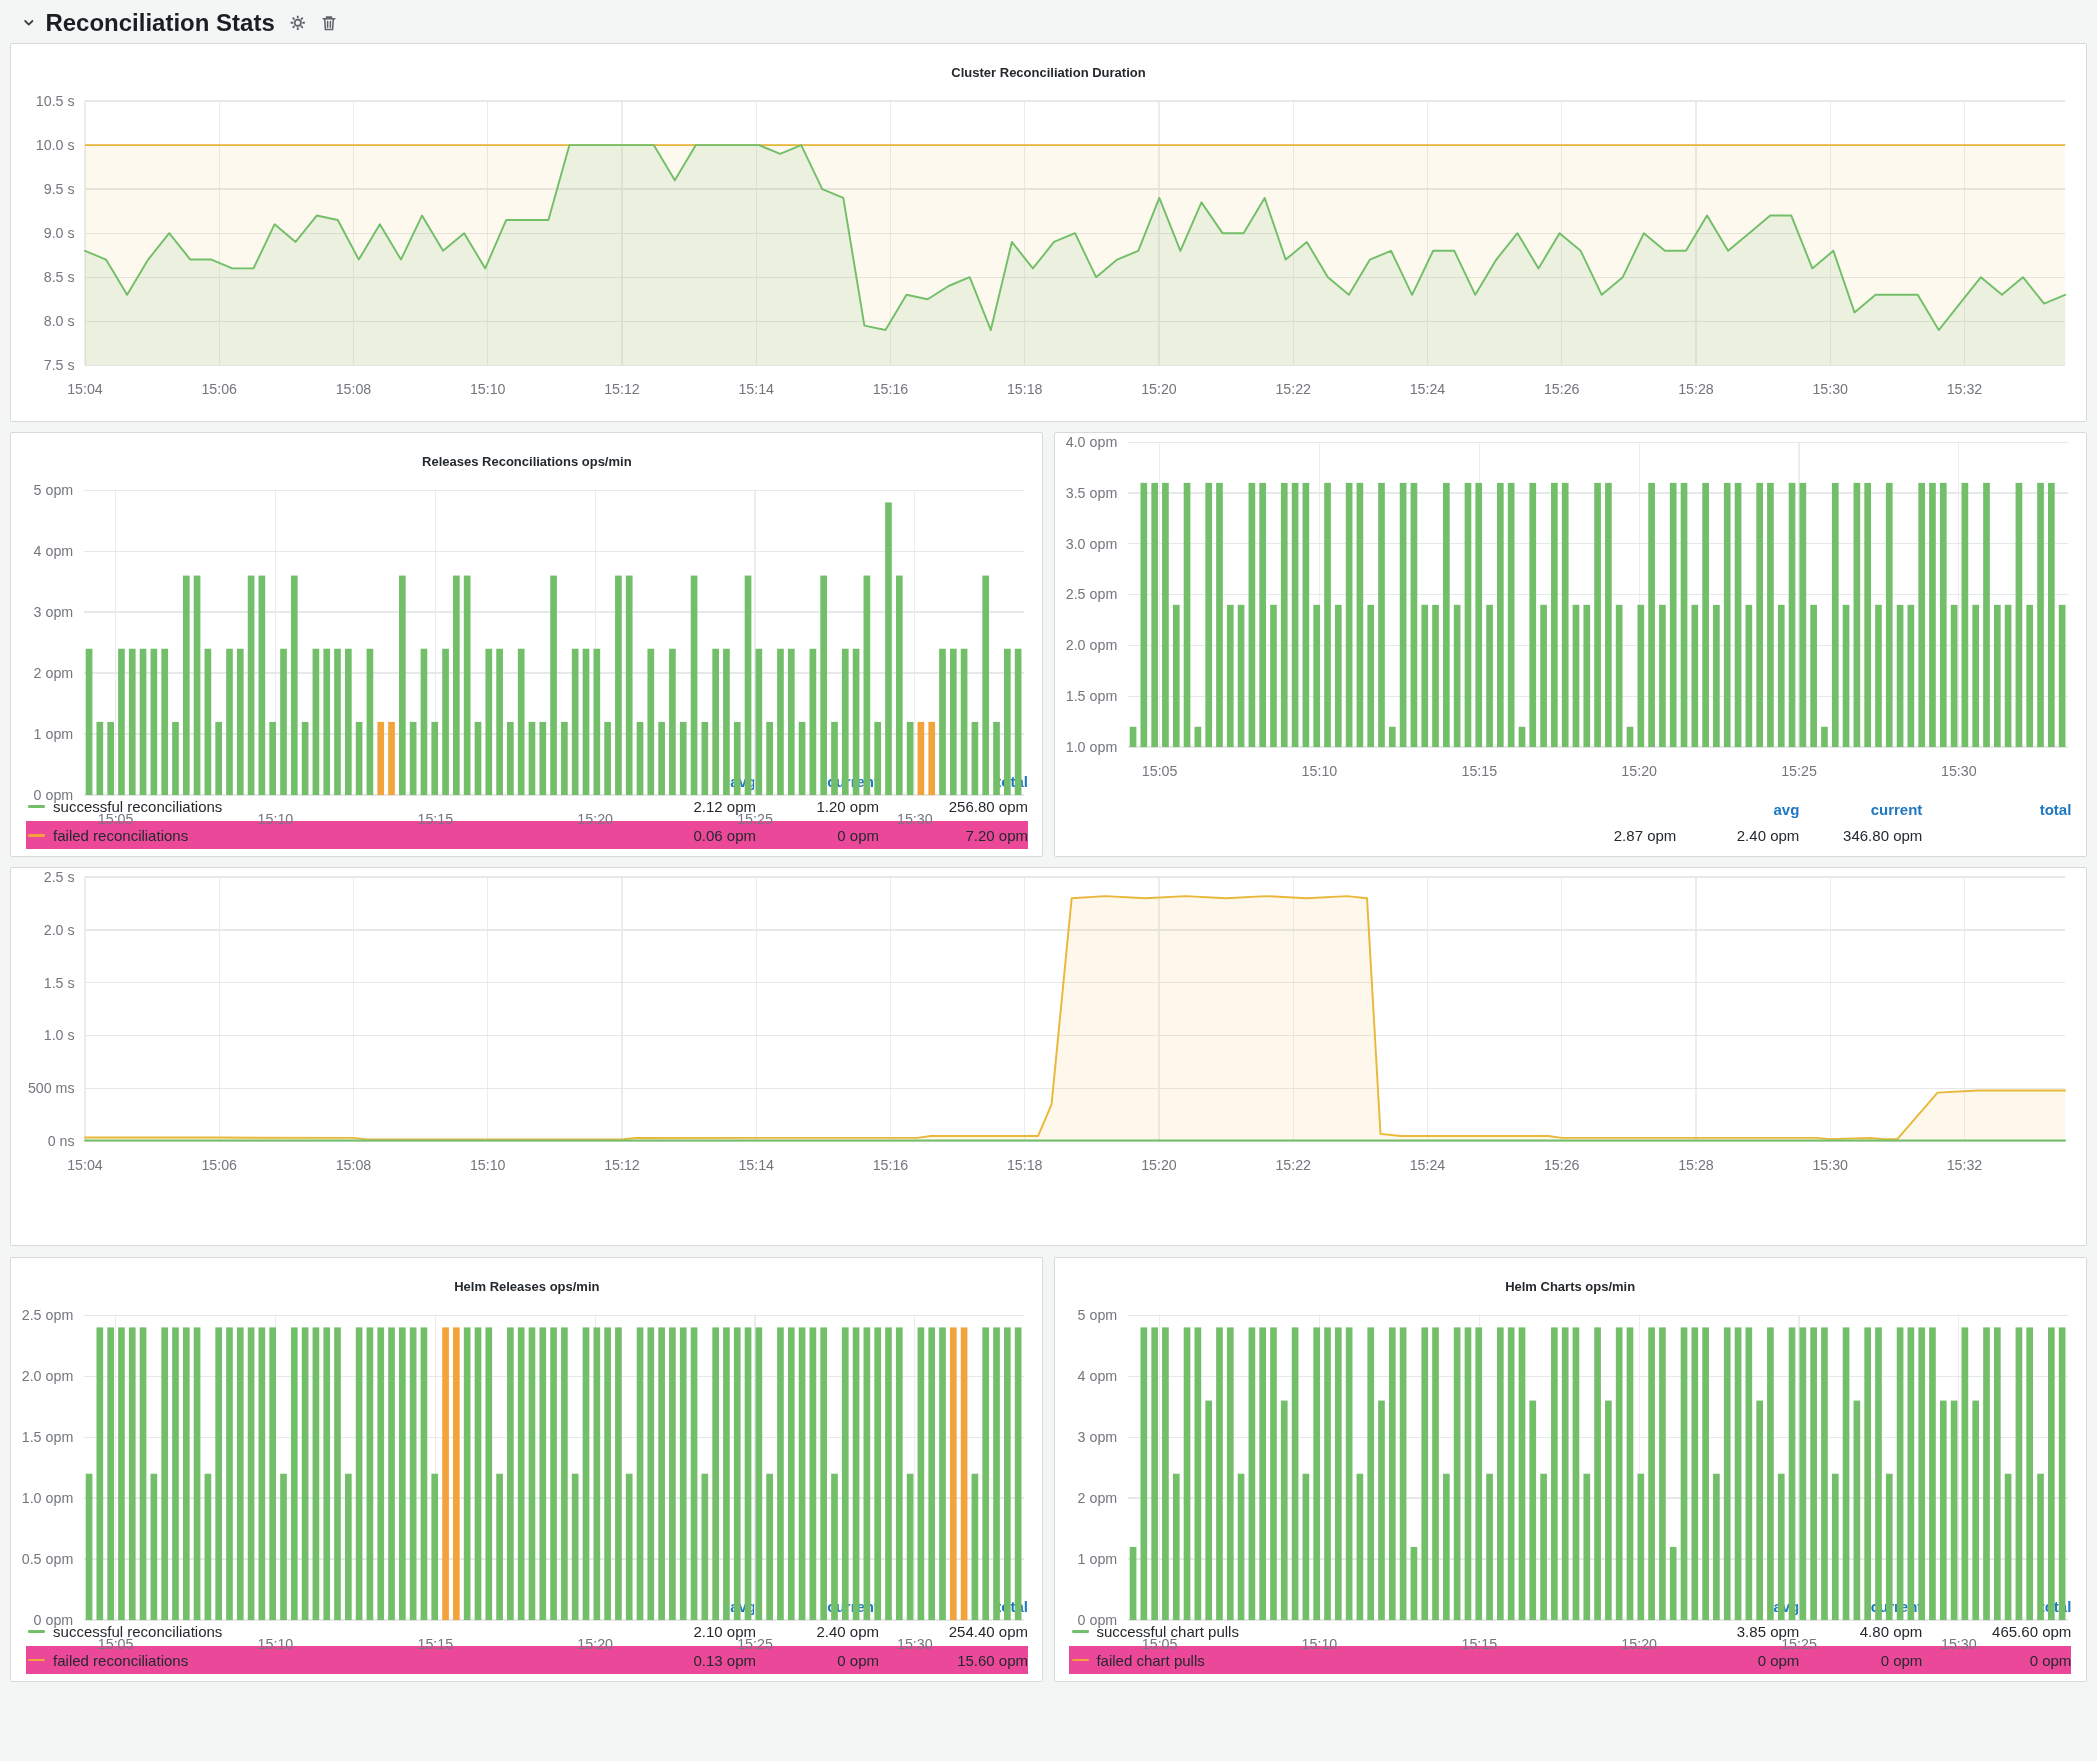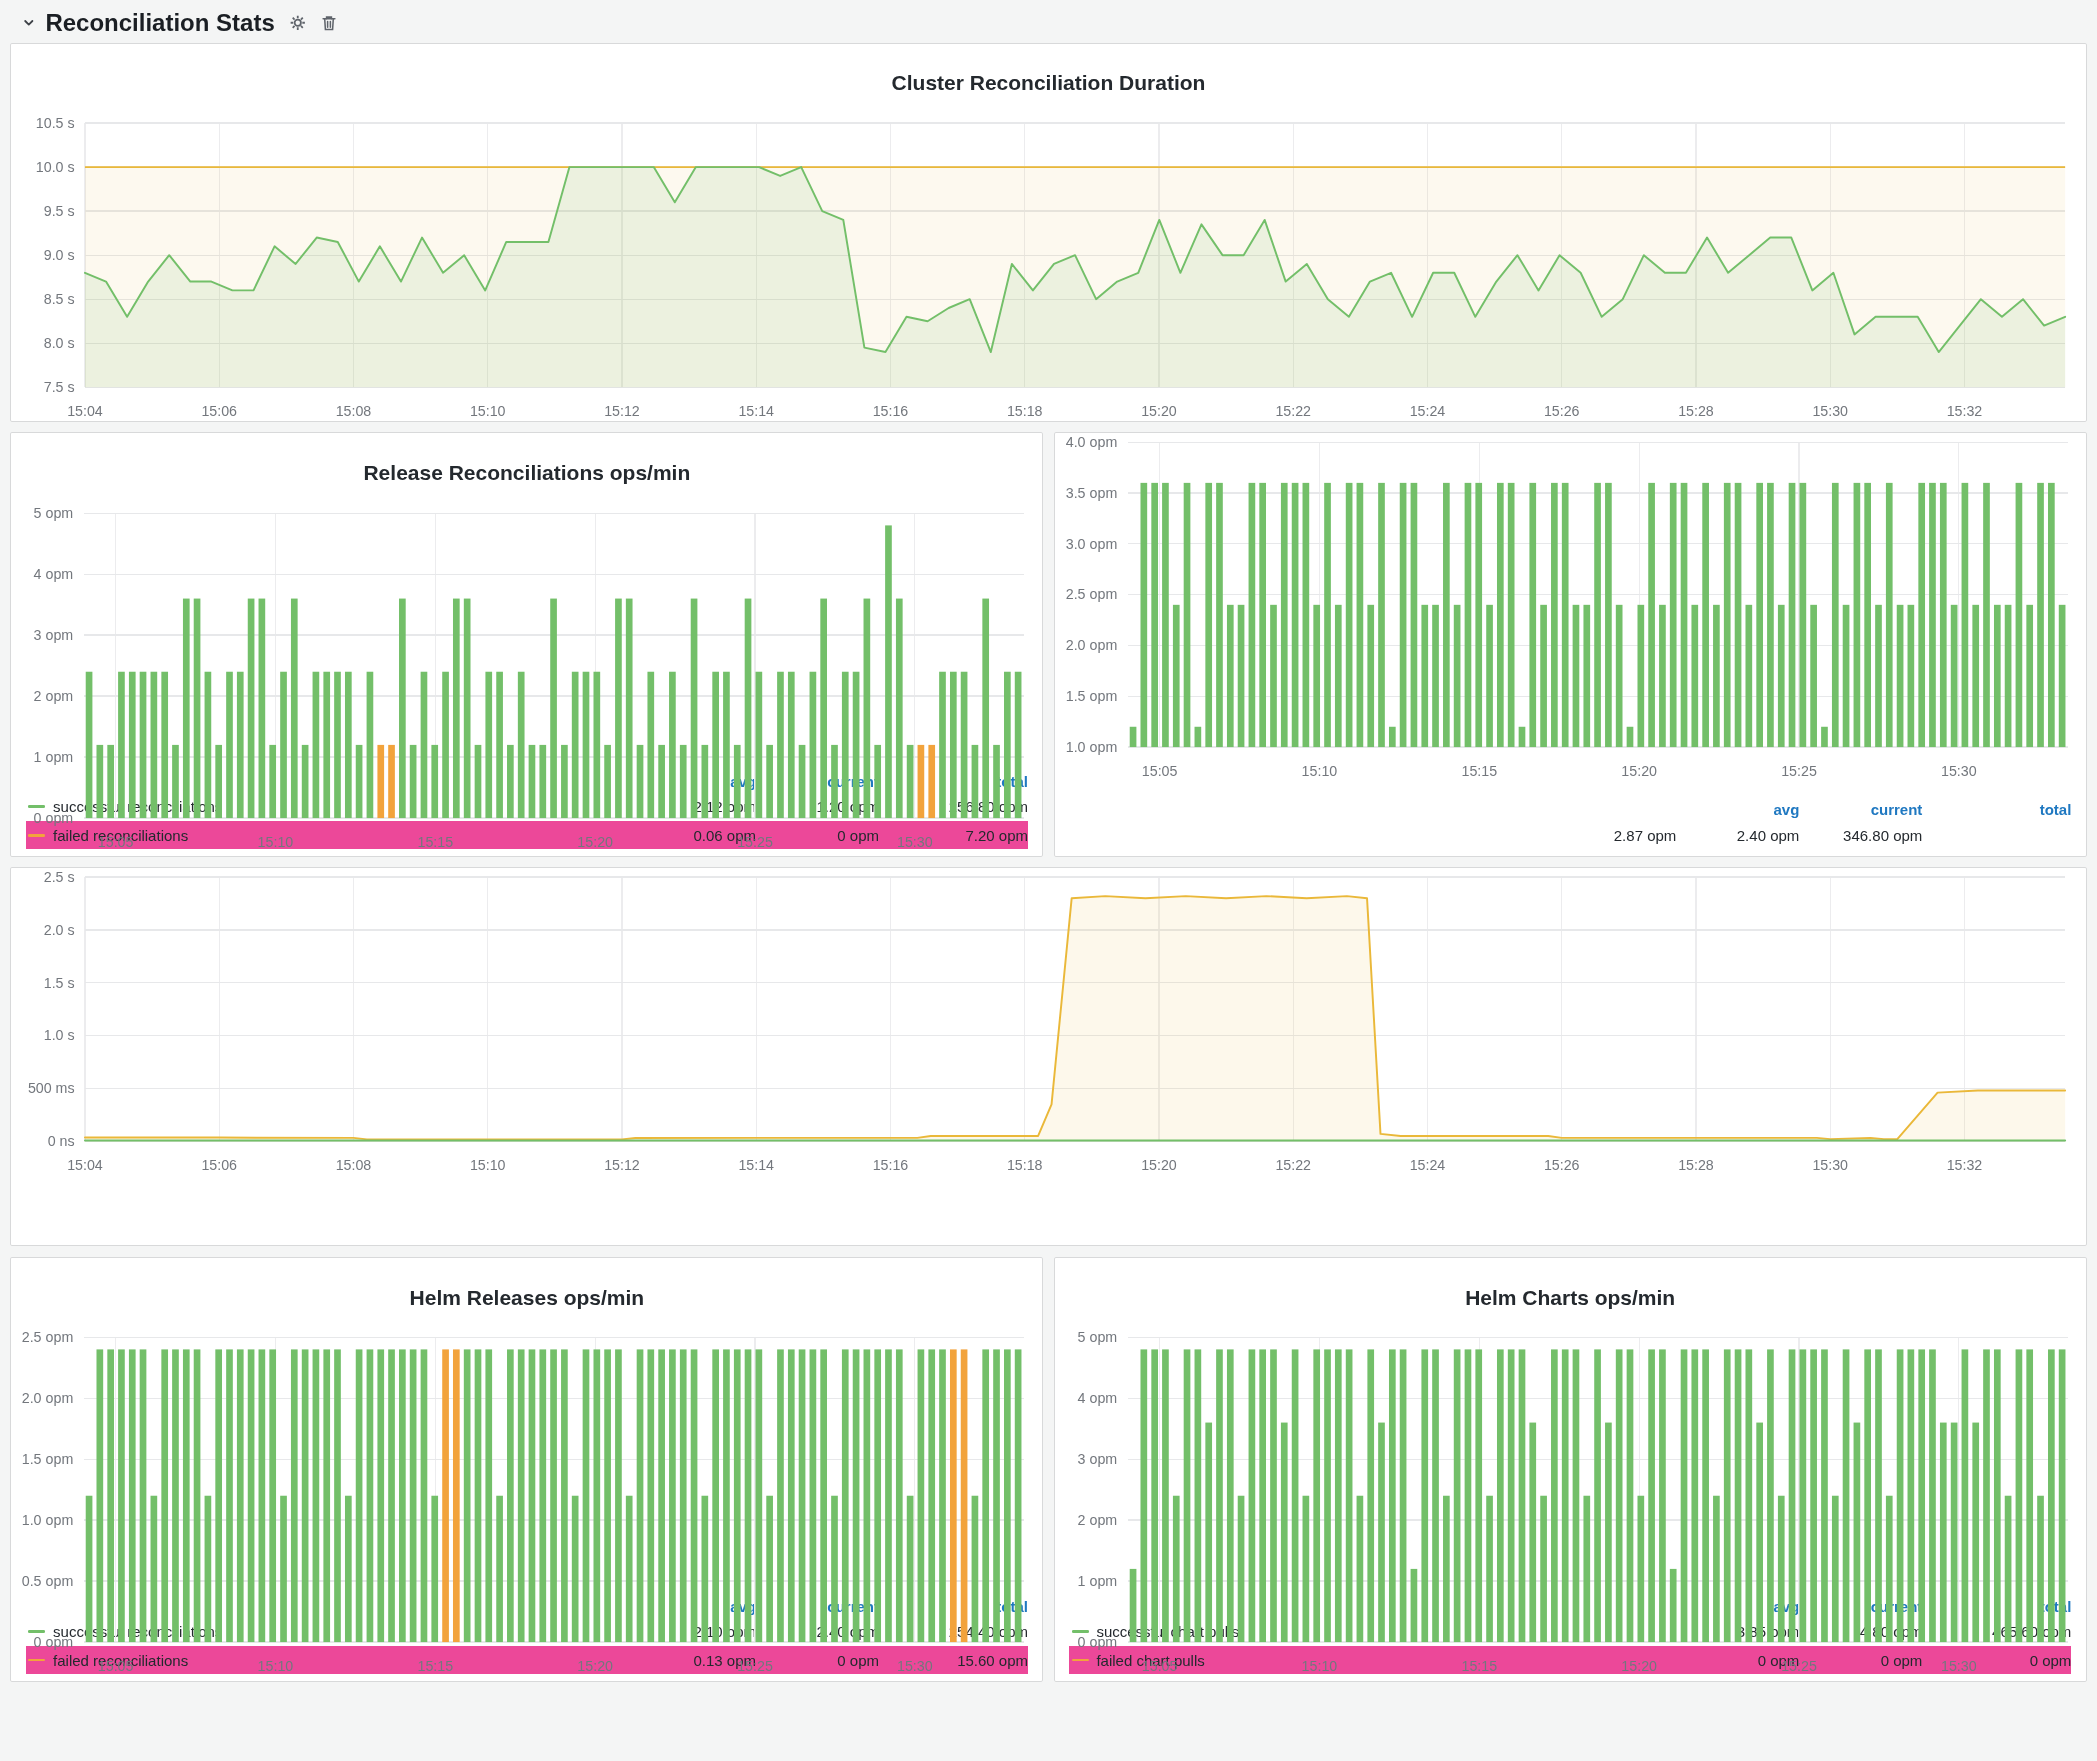--- a/index.html
+++ b/index.html
@@ -11,21 +11,21 @@
   }
   .wrap{padding:2.6px 10.4px 10.4px}
   .section-header{display:flex;align-items:center;gap:9px;height:40px;padding-left:6.5px}
   .section-title{font-size:24px;font-weight:700;color:#1b1f24}
   .sec-icon{display:inline-flex;align-items:center;justify-content:center;cursor:pointer;margin-left:3.9px}
   .row{display:flex;gap:10.4px;margin-bottom:10.4px}
   .panel{background:#fff;border:0.6px solid #d8d9da;border-radius:1.9px;display:flex;flex-direction:column;min-width:0;flex:1}
   .panel.full{width:100%}
   .h-duration{height:379px}
   .h-bars{height:425px}
-  .panel-title{text-align:center;font-size:21px;font-weight:600;color:#24292e;padding:10.4px 0 1.3px;flex:none;cursor:pointer}
+  .panel-title{text-align:center;font-size:13px;font-weight:600;color:#24292e;padding:10.4px 0 1.3px;flex:none;cursor:pointer}
   .chart{flex:1 1 auto;min-height:0;position:relative}
   .chart svg{position:absolute;left:0;top:0}
   .legend{padding:0 14.3px 6.5px;font-size:15px;color:#24292e;flex:none}
   .legend-grid{display:grid;grid-template-columns:1fr 123px 123px 149px;align-items:center}
   .legend-head{color:#1f78c1;font-weight:700;text-align:right;padding:3.9px 0 2.6px}
   .legend-row{min-height:28.5px}
   .legend-row.alt{background:#ec4899}
   .legend-cell{text-align:right;padding:4.5px 0}
   .legend-name{display:flex;align-items:center;gap:7.8px;padding:4.5px 0 4.5px 2.6px}
   .dash{display:inline-block;width:17px;height:2.6px;border-radius:1.3px;flex:none}
@@ -115,21 +115,21 @@
             <line x1="112" x2="3170" y1="81.99999999999999" y2="81.99999999999999" stroke="#EAB839" stroke-width="3"></line>
             <polygon points="112.0,245.2 144.5,258.8 177.1,313.2 209.6,258.8 242.1,218.0 274.7,258.8 307.2,258.8 339.7,272.4 372.3,272.4 404.8,204.4 437.3,231.6 469.9,190.8 502.4,197.6 534.9,258.8 567.4,204.4 600.0,258.8 632.5,190.8 665.0,245.2 697.6,218.0 730.1,272.4 762.6,197.6 795.2,197.6 827.7,197.6 860.2,82.0 892.8,82.0 925.3,82.0 957.8,82.0 990.4,82.0 1022.9,136.4 1055.4,82.0 1088.0,82.0 1120.5,82.0 1153.0,82.0 1185.6,95.6 1218.1,82.0 1250.6,150.0 1283.1,163.6 1315.7,360.8 1348.2,367.6 1380.7,313.2 1413.3,320.0 1445.8,299.6 1478.3,286.0 1510.9,367.6 1543.4,231.6 1575.9,272.4 1608.5,231.6 1641.0,218.0 1673.5,286.0 1706.1,258.8 1738.6,245.2 1771.1,163.6 1803.7,245.2 1836.2,170.4 1868.7,218.0 1901.3,218.0 1933.8,163.6 1966.3,258.8 1998.9,231.6 2031.4,286.0 2063.9,313.2 2096.4,258.8 2129.0,245.2 2161.5,313.2 2194.0,245.2 2226.6,245.2 2259.1,313.2 2291.6,258.8 2324.2,218.0 2356.7,272.4 2389.2,218.0 2421.8,245.2 2454.3,313.2 2486.8,286.0 2519.4,218.0 2551.9,245.2 2584.4,245.2 2617.0,190.8 2649.5,245.2 2682.0,218.0 2714.6,190.8 2747.1,190.8 2779.6,272.4 2812.1,245.2 2844.7,340.4 2877.2,313.2 2909.7,313.2 2942.3,313.2 2974.8,367.6 3007.3,326.8 3039.9,286.0 3072.4,313.2 3104.9,286.0 3137.5,326.8 3170.0,313.2 3170.0,422 112.0,422" fill="rgba(115,191,105,0.12)"></polygon>
             <polyline points="112.0,245.2 144.5,258.8 177.1,313.2 209.6,258.8 242.1,218.0 274.7,258.8 307.2,258.8 339.7,272.4 372.3,272.4 404.8,204.4 437.3,231.6 469.9,190.8 502.4,197.6 534.9,258.8 567.4,204.4 600.0,258.8 632.5,190.8 665.0,245.2 697.6,218.0 730.1,272.4 762.6,197.6 795.2,197.6 827.7,197.6 860.2,82.0 892.8,82.0 925.3,82.0 957.8,82.0 990.4,82.0 1022.9,136.4 1055.4,82.0 1088.0,82.0 1120.5,82.0 1153.0,82.0 1185.6,95.6 1218.1,82.0 1250.6,150.0 1283.1,163.6 1315.7,360.8 1348.2,367.6 1380.7,313.2 1413.3,320.0 1445.8,299.6 1478.3,286.0 1510.9,367.6 1543.4,231.6 1575.9,272.4 1608.5,231.6 1641.0,218.0 1673.5,286.0 1706.1,258.8 1738.6,245.2 1771.1,163.6 1803.7,245.2 1836.2,170.4 1868.7,218.0 1901.3,218.0 1933.8,163.6 1966.3,258.8 1998.9,231.6 2031.4,286.0 2063.9,313.2 2096.4,258.8 2129.0,245.2 2161.5,313.2 2194.0,245.2 2226.6,245.2 2259.1,313.2 2291.6,258.8 2324.2,218.0 2356.7,272.4 2389.2,218.0 2421.8,245.2 2454.3,313.2 2486.8,286.0 2519.4,218.0 2551.9,245.2 2584.4,245.2 2617.0,190.8 2649.5,245.2 2682.0,218.0 2714.6,190.8 2747.1,190.8 2779.6,272.4 2812.1,245.2 2844.7,340.4 2877.2,313.2 2909.7,313.2 2942.3,313.2 2974.8,367.6 3007.3,326.8 3039.9,286.0 3072.4,313.2 3104.9,286.0 3137.5,326.8 3170.0,313.2" fill="none" stroke="#73BF69" stroke-width="3" stroke-linejoin="round" stroke-linecap="round"></polyline>
           </svg>
         </div>
     </section>
   </div>
 
   <div class="row">
     <section class="panel h-bars">
-      <h2 class="panel-title">Release Reconciliations ops/min</h2>
+      <h2 class="panel-title">Releases Reconciliations ops/min</h2>
       <div class="chart">
           <svg width="1032" height="357" viewBox="0 0 1591 550">
             <line x1="161.28571428571428" x2="161.28571428571428" y1="14" y2="484" stroke="#ececee" stroke-width="2" shape-rendering="crispEdges"></line>
             <text x="161.28571428571428" y="528" text-anchor="middle" font-size="22" fill="#73777d">15:05</text>
             <line x1="407.7142857142857" x2="407.7142857142857" y1="14" y2="484" stroke="#ececee" stroke-width="2" shape-rendering="crispEdges"></line>
             <text x="407.7142857142857" y="528" text-anchor="middle" font-size="22" fill="#73777d">15:10</text>
             <line x1="654.1428571428572" x2="654.1428571428572" y1="14" y2="484" stroke="#ececee" stroke-width="2" shape-rendering="crispEdges"></line>
             <text x="654.1428571428572" y="528" text-anchor="middle" font-size="22" fill="#73777d">15:15</text>
             <line x1="900.5714285714287" x2="900.5714285714287" y1="14" y2="484" stroke="#ececee" stroke-width="2" shape-rendering="crispEdges"></line>
             <text x="900.5714285714287" y="528" text-anchor="middle" font-size="22" fill="#73777d">15:20</text>

